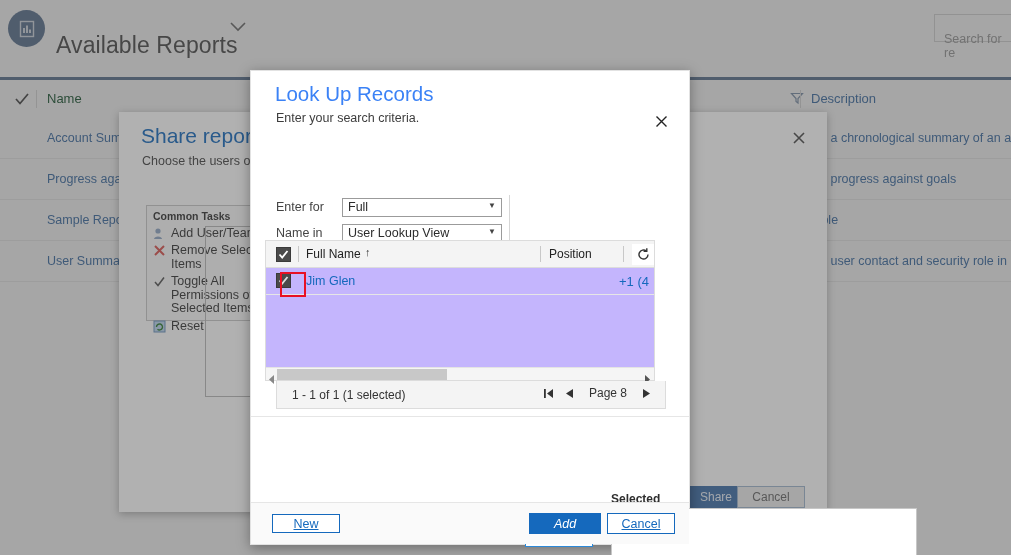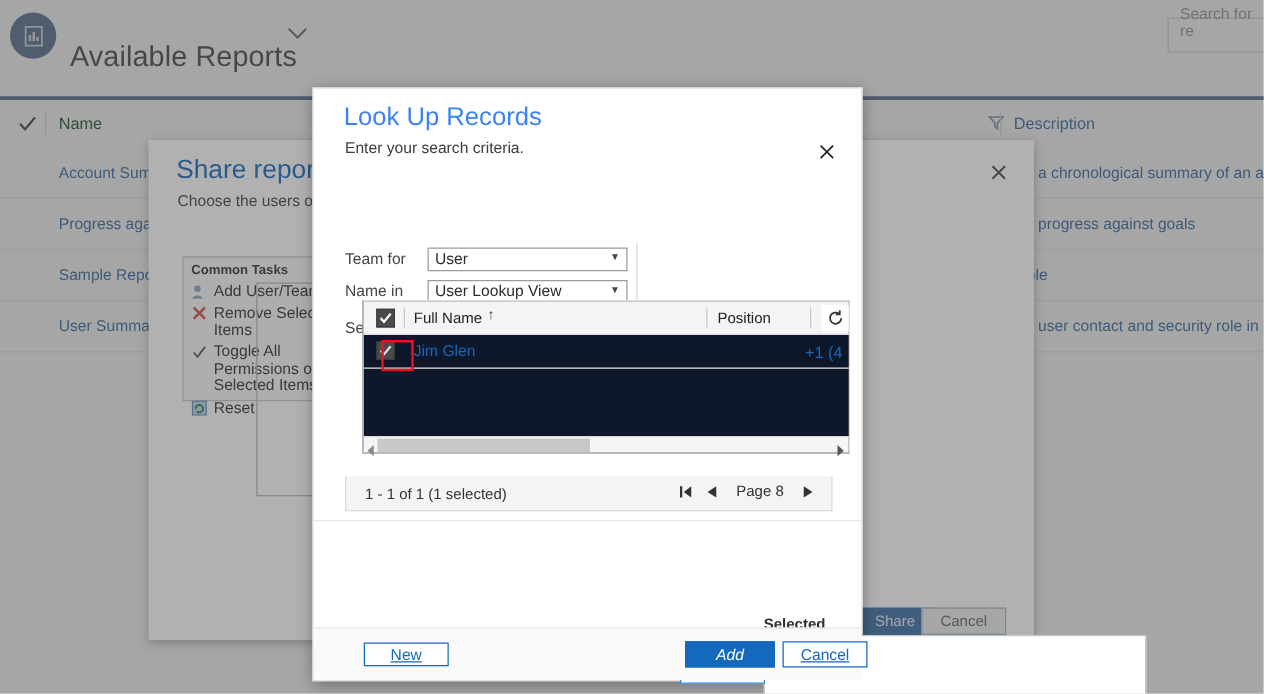--- a/index.html
+++ b/index.html
@@ -22,21 +22,21 @@
   .app-title {
     position:absolute; left:56px; top:12px; font-size:23px; color:#4a4a4a; font-weight:400;
     letter-spacing:.1px;
     margin-top:20px;
   }
   .app-title-chevron { position:absolute; left:228px; top:20px; width:20px; height:14px; }
   .app-search {
     position:absolute; left:934px; top:14px; width:120px; height:28px;
     border:1px solid #d8d8d8; background:#fff;
   }
-  .app-search-text { position:absolute; left:944px; top:4px; font-size:12.5px; color:#9b9b9b; }
+  .app-search-text { position:absolute; left:944px; top:32px; font-size:12.5px; color:#9b9b9b; }
 
   .grid-topline { position:absolute; left:0; top:77px; width:1011px; height:3px; background:#5b7392; }
   .grid-head { position:absolute; left:0; top:80px; width:1011px; height:38px; background:#fff; }
   .grid-head .check { position:absolute; left:14px; top:11px; width:16px; height:16px; }
   .grid-head .sep1 { position:absolute; left:36px; top:10px; width:1px; height:18px; background:#dcdcdc; }
   .grid-head .col-name { position:absolute; left:47px; top:11px; font-size:13px; color:#14532d; }
   .grid-head .filter-icon { position:absolute; left:790px; top:11px; width:14px; height:14px; }
   .grid-head .sep2 { position:absolute; left:800px; top:10px; width:1px; height:18px; background:#dcdcdc; }
   .grid-head .col-desc { position:absolute; left:811px; top:11px; font-size:13px; color:#3b6ea8; }
 
@@ -93,21 +93,21 @@
   .lu-select span.arw { position:absolute; right:5px; top:2px; font-size:8px; color:#444; }
   .lu-search-wrap { position:absolute; left:91px; top:179px; width:160px; height:19px; border:1px solid #9b9b9b; background:#fff; }
   .lu-search-caret { position:absolute; left:3px; top:2px; width:1px; height:14px; background:#333; }
   .lu-search-val { position:absolute; left:5px; top:2px; font-size:12.5px; color:#2b2b2b; }
   .lu-search-clear {
     position:absolute; right:0px; top:0px; width:19px; height:17px; border:1px solid #9b9b9b;
     background:#fff; display:flex; align-items:center; justify-content:center; cursor:pointer;
   }
   .lu-vsep { position:absolute; left:258px; top:124px; width:1px; height:82px; background:#d6d6d6; }
 
-  #lu-table { position:absolute; left:39px; top:169px; width:390px; height:123px; border:1px solid #dcdcdc; background:#0f172a; }
+  #lu-table { position:absolute; left:14px; top:169px; width:390px; height:141px; border:1px solid #dcdcdc; background:#c4b5fd; }
   .lu-th { position:absolute; left:0; top:0; width:388px; height:27px; background:#f4f4f4; border-bottom:1px solid #dcdcdc; }
   .lu-th .hchk { position:absolute; left:10px; top:6px; }
   .lu-th .hsep1 { position:absolute; left:32px; top:5px; width:1px; height:16px; background:#c8c8c8; }
   .lu-th .hname { position:absolute; left:40px; top:6px; font-size:12px; color:#222; }
   .lu-th .hsortarrow { position:absolute; left:99px; top:5px; font-size:11px; color:#333; }
   .lu-th .hsep2 { position:absolute; left:274px; top:5px; width:1px; height:16px; background:#c8c8c8; }
   .lu-th .hpos { position:absolute; left:283px; top:6px; font-size:12px; color:#222; }
   .lu-th .hsep3 { position:absolute; left:357px; top:5px; width:1px; height:16px; background:#c8c8c8; }
   .lu-th .hrefresh { position:absolute; left:366px; top:3px; width:22px; height:21px; background:#fff;
                      display:flex; align-items:center; justify-content:center; }
@@ -136,21 +136,21 @@
   .lu-pager .nav .ico { width:12px; height:14px; display:flex; align-items:center; justify-content:center; }
   .lu-pager .pagelbl { padding:0 6px; }
 
   .lu-sep-top { position:absolute; left:0; top:345px; width:438px; height:1px; background:#e6e6e6; }
 
   .lu-selrec-lbl { position:absolute; left:360px; top:421px; font-size:12px; font-weight:bold; color:#2f2f2f; }
   .lu-selrec-box { position:absolute; left:360px; top:437px; width:306px; height:66px; border:1px solid #c7c7c7; background:#fff; }
 
   .btn {
     position:absolute; display:flex; align-items:center; justify-content:center;
-    font-size:12.5px; cursor:pointer; background:#fff;margin-left:19px;
+    font-size:12.5px; cursor:pointer; background:#fff;
   }
   .btn-outline { border:1px solid #2b88d8; color:#1569bd; }
   .btn-outline-dark { border:1px solid #1569bd; color:#1569bd; }
   .btn-primary { background:#1569bd; border:1px solid #1569bd; color:#fff; }
 
   #btn-select { left:274px; top:457px; width:68px; height:19px; }
 
   .lu-footer { position:absolute; left:0; bottom:0; width:438px; height:42px; background:#fafafa; border-top:1px solid #e6e6e6; }
   #btn-new { left:21px; top:11px; width:68px; height:19px; }
   #btn-add { left:278px; top:10px; width:72px; height:21px;font-style:italic; }
@@ -288,23 +288,23 @@
 <div id="lookup">
 
   <div class="lu-title">Look Up Records</div>
   <div class="lu-sub">Enter your search criteria.</div>
   <div class="lu-close">
     <svg width="13" height="13" viewBox="0 0 13 13">
         <path d="M1.5 1.5 L11.5 11.5 M11.5 1.5 L1.5 11.5" stroke="#222" stroke-width="1.4"></path>
       </svg>
   </div>
 
-  <div class="lu-field-label" style="top:129px;">Team for</div>
+  <div class="lu-field-label" style="top:129px;">Enter for</div>
   <div class="lu-select" style="top:127px;">
-    <span class="v">User</span>
+    <span class="v">Full</span>
     <span class="arw">▼</span>
   </div>
 
   <div class="lu-field-label" style="top:155px;">Name in</div>
   <div class="lu-select" style="top:153px;">
     <span class="v">User Lookup View</span>
     <span class="arw">▼</span>
   </div>
 
   <div class="lu-field-label" style="top:184px;">Search</div>

